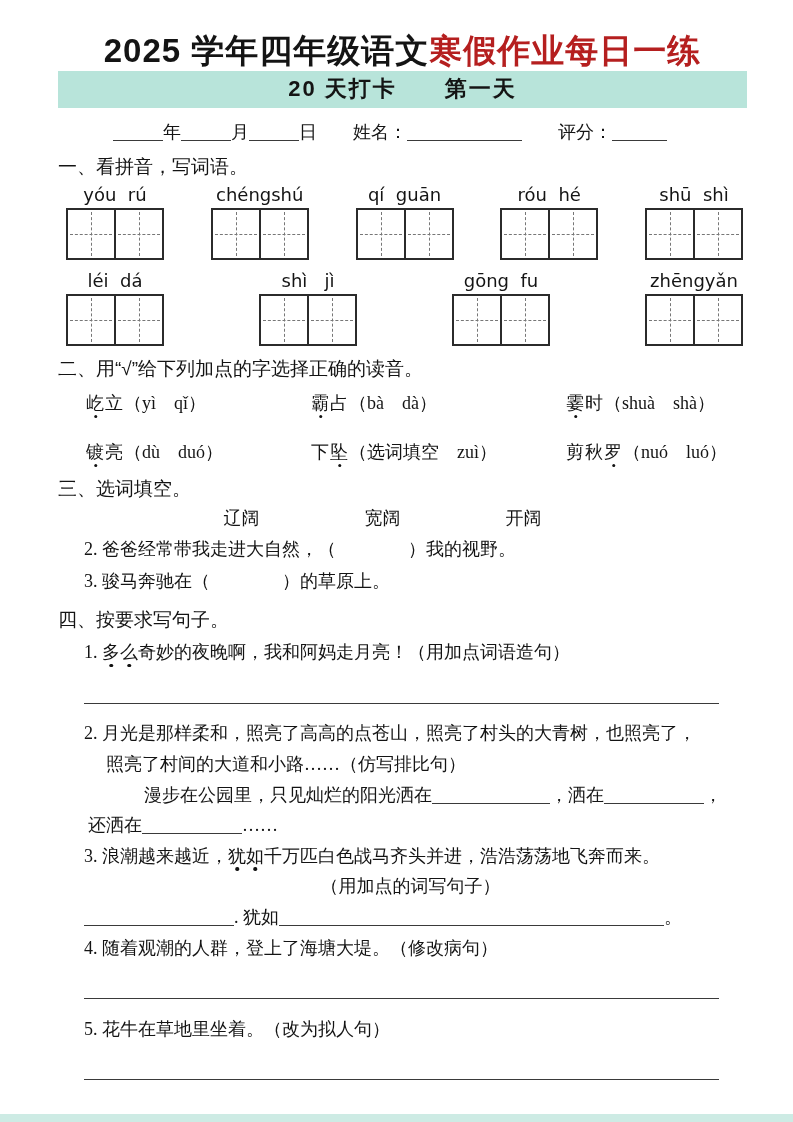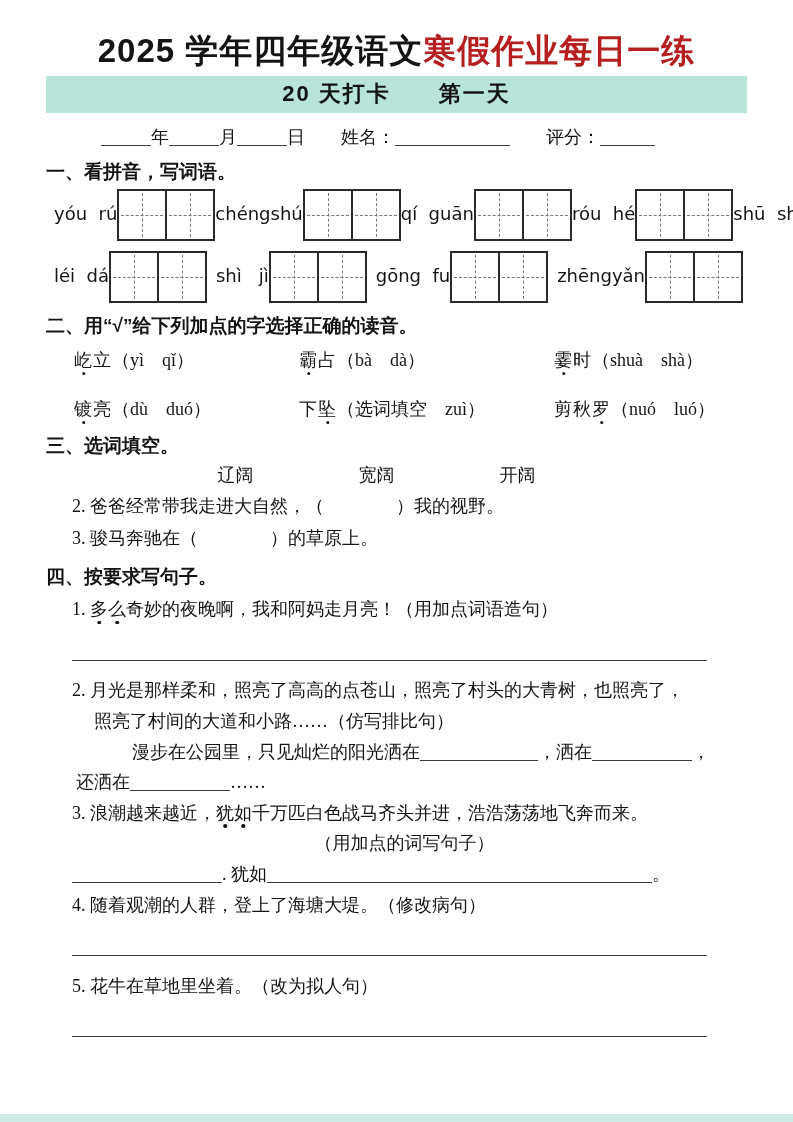--- a/index.html
+++ b/index.html
@@ -1,51 +1,51 @@
 <!DOCTYPE html>
 <html><head>
 <meta charset="utf-8">
 <style>
   html,body{margin:0;padding:0;}
   body{
     width:793px;height:1122px;position:relative;overflow:hidden;
     background:#ffffff;color:#141414;
     font-family:"Liberation Serif", serif;
   }
-  .page{padding:30px 46px 0 46px;}
+  .page{padding:30px 46px 0 58px;}
 
   
   .title{
     text-align:center;white-space:nowrap;
     font-family:"Liberation Sans", sans-serif;
     font-size:33px;font-weight:900;letter-spacing:1px;line-height:1.25;
   }
   .title .red{color:#b51f1f;}
   .banner{
-    margin-top:5px;background:#b8e4da;
+    background:#b8e4da;
     text-align:center;font-family:"Liberation Sans", sans-serif;
     font-size:22px;font-weight:800;padding:3px 0 4px 0;letter-spacing:2px;
   }
   .dateline{margin-top:12px;padding-left:55px;font-size:18px;}
 
   
   .blank{
     display:inline-block;border-bottom:1.6px solid #3a3a3a;
     height:1em;vertical-align:-3px;
   }
-  .sec-h{font-size:19px;font-weight:700;margin:10px 0 4px 0;font-family:"Liberation Sans", sans-serif;}
+  .sec-h{font-size:19px;font-weight:400;margin:10px 0 4px 0;font-family:"Liberation Sans", sans-serif;}
   .du{position:relative;}
   .du::after{
     content:"";position:absolute;left:50%;bottom:-5px;transform:translateX(-50%);
     width:3.5px;height:3.5px;border-radius:50%;background:#111;
   }
 
   
   .pin-row{display:flex;justify-content:space-between;margin:2px 4px 10px 8px;}
-  .pin-block{display:flex;flex-direction:row;align-items:center;}
+  .pin-block{display:flex;flex-direction:column;align-items:center;}
   .pin-label{font-family:"DejaVu Sans", sans-serif;font-size:18px;margin-bottom:3px;white-space:pre;}
   .wgrid{display:flex;border:2px solid #2b2b2b;}
   .wcell{width:46px;height:48px;position:relative;background:#fff;}
   .wcell + .wcell{border-left:2px solid #2b2b2b;}
   .wcell::before{content:"";position:absolute;left:2px;right:2px;top:50%;border-top:1px dashed #777;}
   .wcell::after{content:"";position:absolute;top:2px;bottom:2px;left:50%;border-left:1px dashed #777;}
 
   
   .pron-grid{
     display:grid;grid-template-columns:225px 255px auto;

